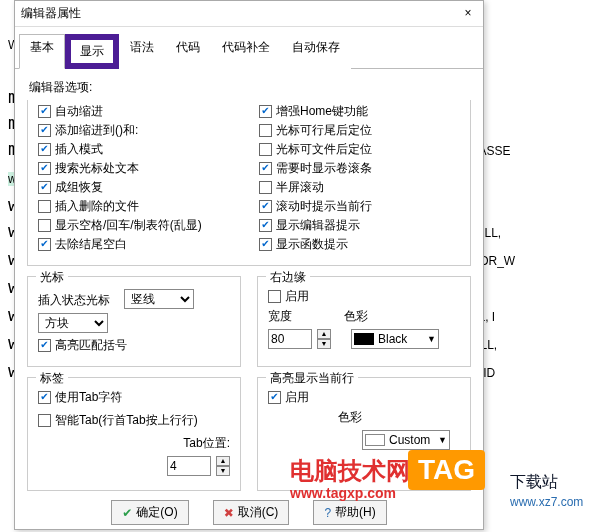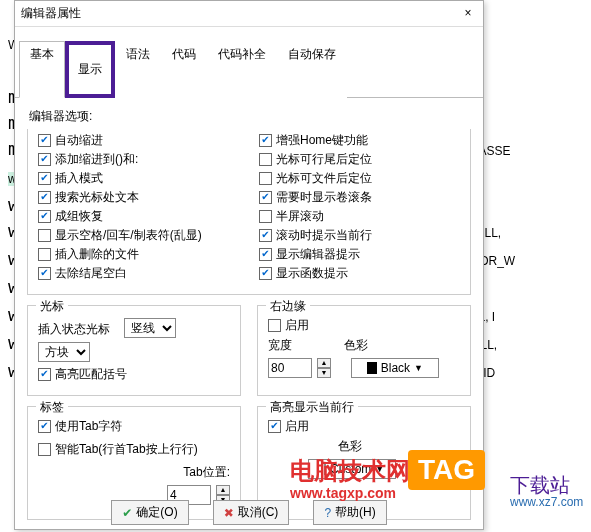--- a/index.html
+++ b/index.html
@@ -5,50 +5,50 @@
 *{box-sizing:border-box;margin:0;padding:0;font-family:"Microsoft YaHei","SimSun",sans-serif;font-size:12px}
 body{width:591px;height:532px;background:#fff;position:relative;overflow:hidden}
 .code-bg{position:absolute;top:0;left:0;right:0;bottom:0;padding:4px 8px;font-family:Consolas,monospace;font-size:18px;line-height:26px;color:#000;white-space:pre}
 .code-bg .hl{background:#ccf0e0}
 .code-bg .comment{color:#2a9d8f;font-style:italic}
 .code-bg .str{color:#d91c5c}
 .dialog{position:absolute;top:0;left:14px;width:470px;height:530px;background:#fff;border:1px solid #aaa;box-shadow:2px 2px 6px rgba(0,0,0,.2)}
 .titlebar{height:26px;display:flex;align-items:center;padding:0 6px;border-bottom:1px solid #ddd}
 .titlebar .title{flex:1}
 .titlebar .close{width:18px;height:18px;text-align:center;line-height:16px;cursor:default}
-.tabs{display:flex;border-bottom:1px solid #bbb;padding:0 4px;margin-top:13px}
+.tabs{display:flex;border-bottom:1px solid #bbb;padding:0 4px;margin-top:6px}
 .tab{padding:4px 10px;border:1px solid transparent;border-bottom:none;cursor:default;position:relative;top:1px;background:#fff}
 .tab.active{border-color:#bbb;border-bottom:1px solid #fff}
-.tab.hl{border:4px solid #4c1d95;padding:16px 9px}
+.tab.hl{border:6px solid #4c1d95;padding:3px 9px}
 .body{padding:8px 12px}
 .grp{border:1px solid #ccc;padding:8px 10px 10px;margin-bottom:10px;position:relative}
 .grp .lbl{position:absolute;top:-8px;left:8px;background:#fff;padding:0 4px}
 .cols{display:flex;gap:20px}
 .col{flex:1}
 .chk{display:flex;align-items:center;gap:4px;margin:3px 0;line-height:16px}
 .chk .box{width:13px;height:13px;border:1px solid #666;display:inline-flex;align-items:center;justify-content:center;font-size:10px;color:#0066cc}
 .row{display:flex;align-items:flex-end;gap:6px;margin:4px 0}
 .row .rl{width:80px}
 select,input.num{height:20px;border:1px solid #888;background:#fff;padding:0 2px;font-size:12px}
-select{width:52px}
+select{width:70px}
 input.num{width:44px}
 .spin{display:inline-flex;flex-direction:column;margin-left:-1px}
 .spin span{width:14px;height:10px;border:1px solid #888;font-size:7px;text-align:center;line-height:8px;cursor:default;background:#f0f0f0}
-.colorsel{display:flex;align-items:center;gap:4px;border:1px solid #888;padding:1px 15px;height:20px;width:88px}
+.colorsel{display:flex;align-items:center;gap:4px;border:1px solid #888;padding:1px 2px;height:20px;width:88px}
 .colorsel .sw{width:20px;height:12px;background:#000}
 .colorsel .dd{margin-left:auto;font-size:9px}
 .two{display:flex;gap:16px}
 .two>div{flex:1}
 .btnbar{position:absolute;bottom:4px;left:0;right:0;display:flex;justify-content:center;gap:24px}
 .btn{display:flex;align-items:center;gap:4px;padding:3px 10px;border:1px solid #999;background:#f4f4f4}
 .watermark{position:absolute;color:#e03030;font-weight:bold;pointer-events:none}
 .wm1{left:290px;top:455px;font-size:24px}
 .wm2{left:290px;top:485px;font-size:14px;color:#e03030}
 .tagbox{position:absolute;left:408px;top:450px;background:#ff9900;color:#fff;font-size:28px;font-weight:bold;padding:4px 10px;border-radius:4px}
-.dlstn{position:absolute;left:510px;top:472px;color:#4c1d95;font-size:20px}
+.dlstn{position:absolute;left:510px;top:472px;color:#0f172a;font-size:16px}
 .xz{position:absolute;left:510px;top:495px;color:#2a6db0;font-size:12px}
 </style>
 </head>
 <body>
 
 <div class="code-bg">
 <span>WINAPI  WinMain (HINSTANCE hInstance,</span>
 
 m
 m
@@ -96,25 +96,25 @@
             <div class="chk">
               <span class="box">✔</span>
               <span>搜索光标处文本</span>
             </div>
             <div class="chk">
               <span class="box">✔</span>
               <span>成组恢复</span>
             </div>
             <div class="chk">
               <span class="box"></span>
+              <span>插入删除的文件</span>
+            </div>
+            <div class="chk">
+              <span class="box"></span>
               <span>显示空格/回车/制表符(乱显)</span>
-            </div>
-            <div class="chk">
-              <span class="box"></span>
-              <span>插入删除的文件</span>
             </div>
             <div class="chk">
               <span class="box">✔</span>
               <span>去除结尾空白</span>
             </div>
           </div>
         <div class="col">
             <div class="chk">
               <span class="box">✔</span>
               <span>增强Home键功能</span>
@@ -219,21 +219,21 @@
       </div>
       <div class="grp">
         <span class="lbl">高亮显示当前行</span>
         <div class="chk">
           <span class="box">✔</span>
             <span>启用</span>
           </div>
         <div class="row" style="margin-left:70px">
             <span>色彩</span>
           </div>
-        <div class="row" style="margin-left:40px">
+        <div class="row" style="margin-left:94px">
           <div class="colorsel">
             <span class="sw" style="background:#fff;border:1px solid #888"></span>
             <span>Custom</span>
             <span class="dd">▼</span>
             </div>
         </div>
       </div>
     </div>
   </div>
 

